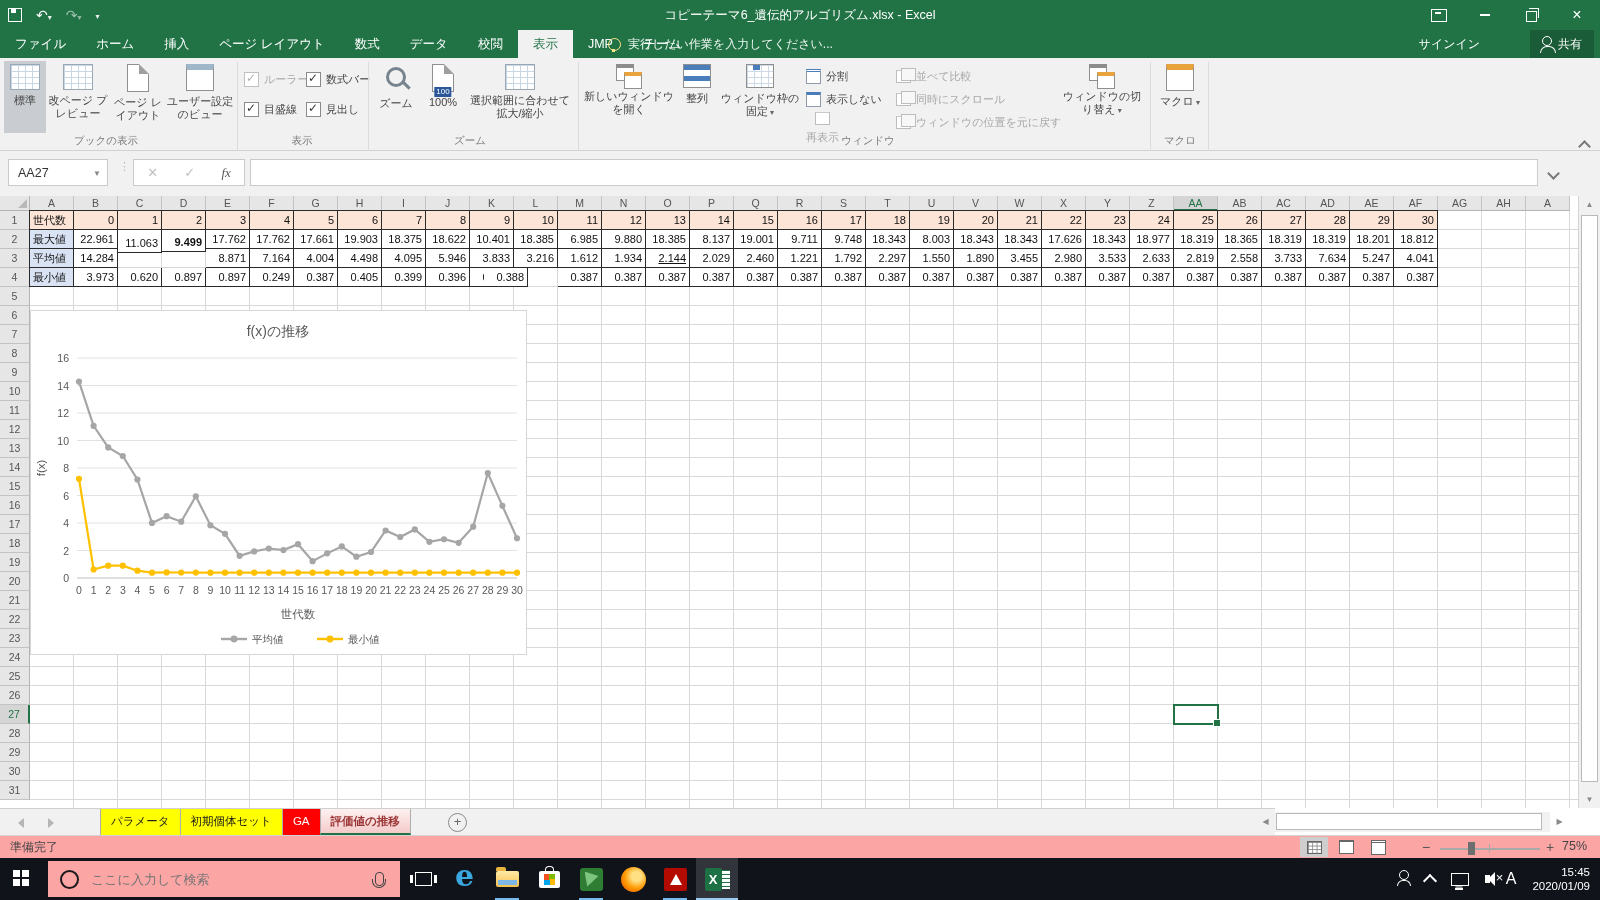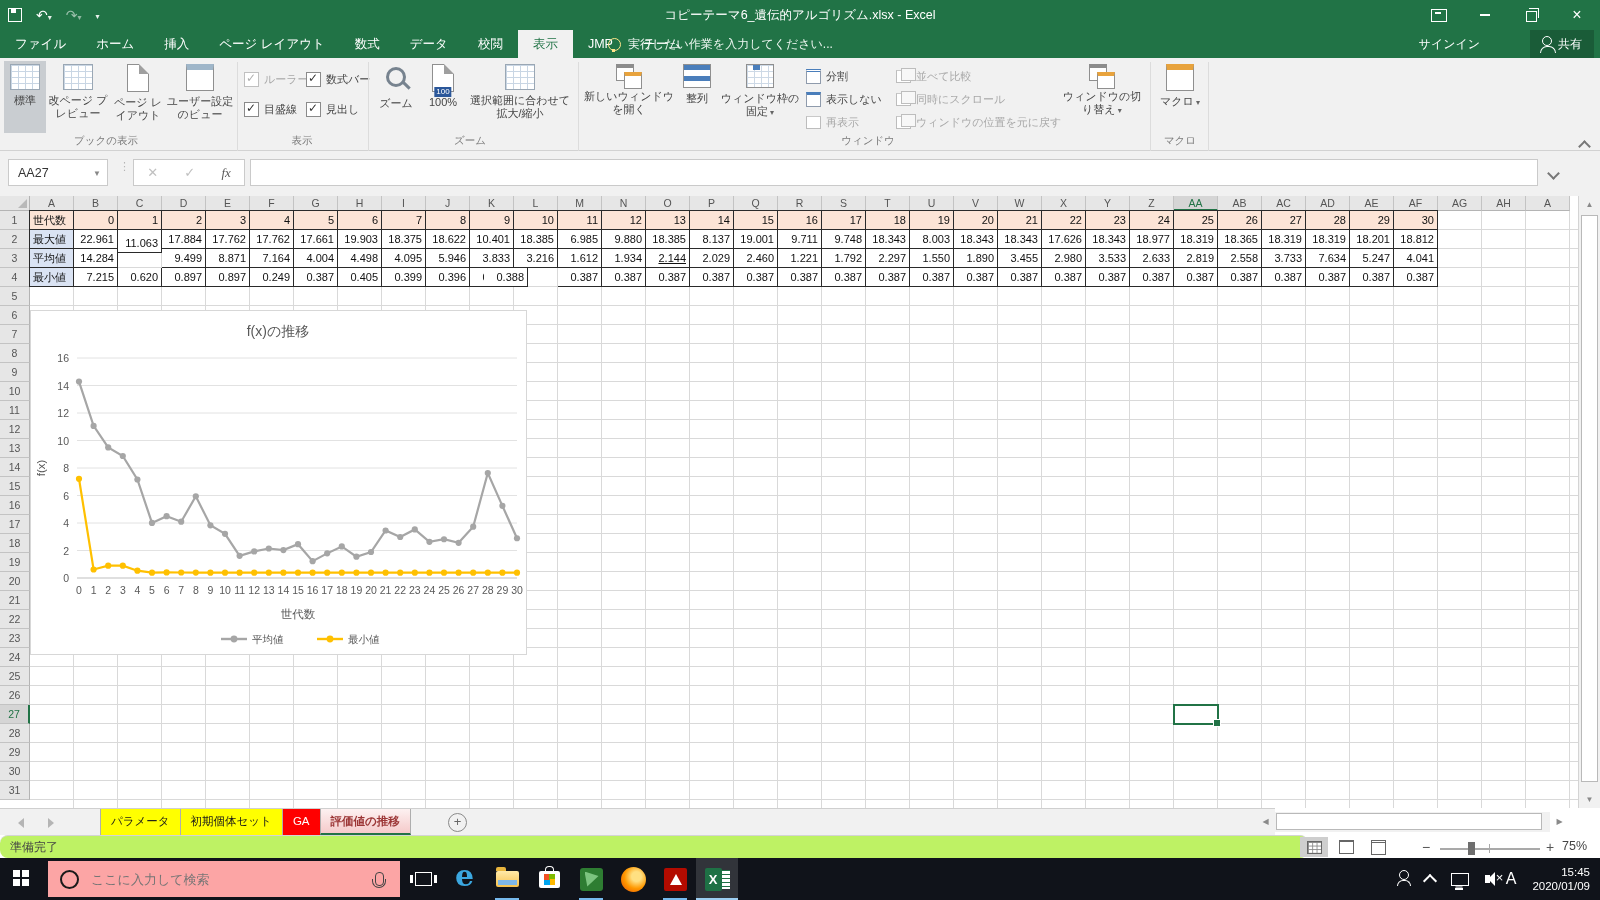--- a/index.html
+++ b/index.html
@@ -128,21 +128,21 @@
   .stab{height:26px;line-height:25px;padding:0 10px;font-size:11.5px;border-right:1px solid #aeaeae;border-left:1px solid #aeaeae;margin-right:-1px;box-sizing:border-box;white-space:nowrap;}
   .stab.active{background:linear-gradient(#fdf1f1,#f5caca);border-bottom:2px solid #217346;font-weight:bold;}
   .addsheet{position:absolute;left:448px;top:4px;width:17px;height:17px;border:1px solid #8a8a8a;border-radius:50%;color:#666;text-align:center;line-height:15px;font-size:13px;}
   .addsheet:after{content:'+';}
   .hsb-l{position:absolute;left:1258px;top:3px;width:15px;height:20px;color:#8a8a8a;font-size:8px;text-align:center;line-height:20px;}
   .hsb-r{position:absolute;left:1552px;top:3px;width:15px;height:20px;color:#8a8a8a;font-size:8px;text-align:center;line-height:20px;}
   .hsb-track{position:absolute;left:1274px;top:3px;width:276px;height:20px;background:#f1f1f1;}
   .hsb-thumb{position:absolute;left:2px;top:1px;width:266px;height:17px;background:#fff;border:1px solid #b9b9b9;box-sizing:border-box;}
 
   
-  .statusbar{position:absolute;left:0;top:835px;width:1308px;height:23px;background:#bef264;border-top:1px solid #d4d4d4;box-sizing:border-box;font-size:12px;color:#444;border-radius:8px;}
+  .statusbar{position:absolute;left:0;top:835px;width:1600px;height:23px;background:#fca5a5;border-top:1px solid #d4d4d4;box-sizing:border-box;font-size:12px;color:#444;}
   .ready{position:absolute;left:10px;top:3px;}
   .vbtn{position:absolute;top:1px;width:28px;height:20px;display:flex;align-items:center;justify-content:center;}
   .vbtn.on{background:#cecece;}
   .vico{width:13px;height:11px;border:1px solid #666;background:#fff;}
   .vico.grid{background-image:linear-gradient(#888 1px,transparent 1px),linear-gradient(90deg,#888 1px,transparent 1px);background-size:4.3px 3.6px;}
   .vico.page{border-width:2px 1px 1px 1px;}
   .vico.brk{border-style:solid;border-top:3px double #666;}
   .zminus{position:absolute;left:1422px;top:3px;font-size:14px;color:#555;}
   .ztrack{position:absolute;left:1440px;top:12px;width:100px;height:1.5px;background:#a9a9a9;}
   .ztick{position:absolute;left:1489px;top:8px;width:1px;height:9px;background:#a9a9a9;}
@@ -317,21 +317,21 @@
       <span class="dcaret">ウィンドウ枠の固定</span>
     </div>
     <div class="smallbtn" style="left:806px;top:8px;">
       <div class="mini split"></div>
         <span>分割</span>
     </div>
     <div class="smallbtn" style="left:806px;top:31px;">
       <div class="mini hide"></div>
         <span>表示しない</span>
     </div>
-    <div class="smallbtn dis" style="left:806px;top:54px;">
+    <div class="smallbtn dis" style="left:806px;top:54px;flex-direction:column;">
       <div class="mini dis"></div>
         <span>再表示</span>
     </div>
     <div class="smallbtn dis" style="left:896px;top:8px;">
       <div class="mini dis dbl"></div>
         <span>並べて比較</span>
     </div>
     <div class="smallbtn dis" style="left:896px;top:31px;">
       <div class="mini dis dbl"></div>
         <span>同時にスクロール</span>
@@ -503,21 +503,21 @@
         <div class="tcell num" style="left: 1130px; top: 34px;">18.977</div>
         <div class="tcell num" style="left: 1174px; top: 34px;">18.319</div>
         <div class="tcell num" style="left: 1218px; top: 34px;">18.365</div>
         <div class="tcell num" style="left: 1262px; top: 34px;">18.319</div>
         <div class="tcell num" style="left: 1306px; top: 34px;">18.319</div>
         <div class="tcell num" style="left: 1350px; top: 34px;">18.201</div>
         <div class="tcell num" style="left: 1394px; top: 34px;">18.812</div>
         <div class="tcell lab blue" style="left: 30px; top: 53px;">平均値</div>
         <div class="tcell num" style="left: 74px; top: 53px;">14.284</div>
         <div class="tcell num" style="left: 118px; top: 38px;">11.063</div>
-        <div class="tcell num" style="left: 162px; top: 53px;">9.499</div>
+        <div class="tcell num" style="left: 162px; top: 37px; font-weight: bold;">9.499</div>
         <div class="tcell num" style="left: 206px; top: 53px;">8.871</div>
         <div class="tcell num" style="left: 250px; top: 53px;">7.164</div>
         <div class="tcell num" style="left: 294px; top: 53px;">4.004</div>
         <div class="tcell num" style="left: 338px; top: 53px;">4.498</div>
         <div class="tcell num" style="left: 382px; top: 53px;">4.095</div>
         <div class="tcell num" style="left: 426px; top: 53px;">5.946</div>
         <div class="tcell num" style="left: 470px; top: 53px;">3.833</div>
         <div class="tcell num" style="left: 514px; top: 53px;">3.216</div>
         <div class="tcell num" style="left: 558px; top: 53px;">1.612</div>
         <div class="tcell num" style="left: 602px; top: 53px;">1.934</div>
@@ -533,21 +533,21 @@
         <div class="tcell num" style="left: 1042px; top: 53px;">2.980</div>
         <div class="tcell num" style="left: 1086px; top: 53px;">3.533</div>
         <div class="tcell num" style="left: 1130px; top: 53px;">2.633</div>
         <div class="tcell num" style="left: 1174px; top: 53px;">2.819</div>
         <div class="tcell num" style="left: 1218px; top: 53px;">2.558</div>
         <div class="tcell num" style="left: 1262px; top: 53px;">3.733</div>
         <div class="tcell num" style="left: 1306px; top: 53px;">7.634</div>
         <div class="tcell num" style="left: 1350px; top: 53px;">5.247</div>
         <div class="tcell num" style="left: 1394px; top: 53px;">4.041</div>
         <div class="tcell lab blue" style="left: 30px; top: 72px;">最小値</div>
-        <div class="tcell num" style="left: 74px; top: 72px;">7.215</div>
+        <div class="tcell num" style="left: 74px; top: 72px;">3.973</div>
         <div class="tcell num" style="left: 118px; top: 72px;">0.620</div>
         <div class="tcell num" style="left: 162px; top: 72px;">0.897</div>
         <div class="tcell num" style="left: 206px; top: 72px;">0.897</div>
         <div class="tcell num" style="left: 250px; top: 72px;">0.249</div>
         <div class="tcell num" style="left: 294px; top: 72px;">0.387</div>
         <div class="tcell num" style="left: 338px; top: 72px;">0.405</div>
         <div class="tcell num" style="left: 382px; top: 72px;">0.399</div>
         <div class="tcell num" style="left: 426px; top: 72px;">0.396</div>
         <div class="tcell num" style="left: 470px; top: 72px;">0.390</div>
         <div class="tcell num" style="left: 484px; top: 72px;">0.388</div>

